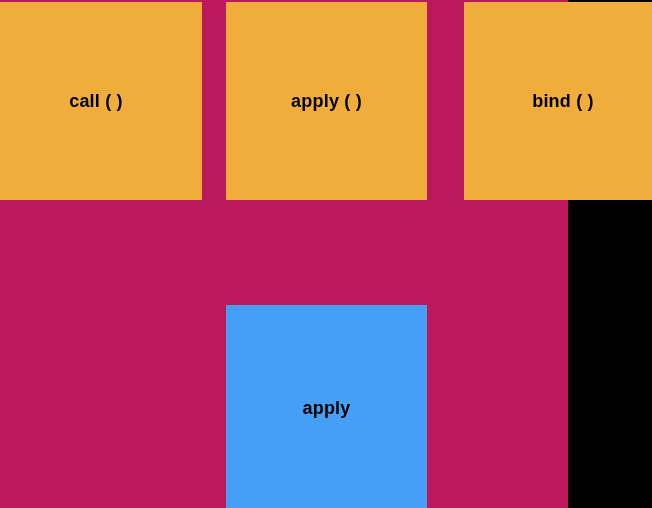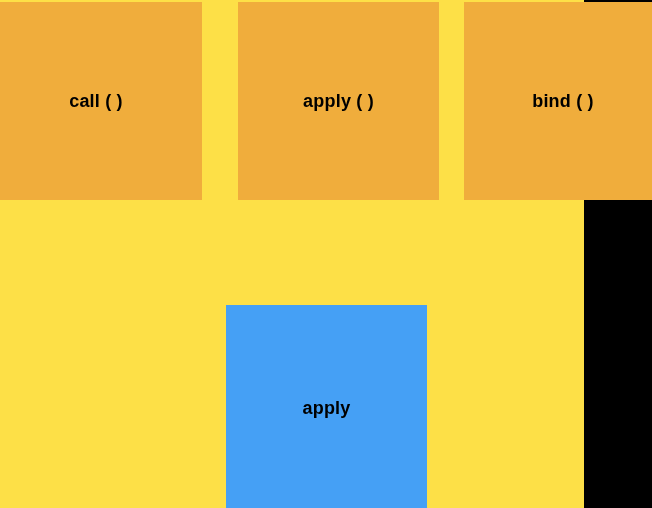--- a/index.html
+++ b/index.html
@@ -10,22 +10,21 @@
   body {
     width: 652px;
     height: 508px;
     overflow: hidden;
     font-family: "Liberation Sans", sans-serif;
   }
   #canvas {
     position: relative;
     width: 568px;
     height: 508px;
-    background: #fde047;
-    padding-left: 16px;
+    background: #be185d;
   }
   .node {
     position: absolute;
     box-sizing: border-box;
     display: flex;
     align-items: center;
     justify-content: center;
     color: #000000;
     font-family: "Liberation Sans", sans-serif;
     font-weight: bold;
@@ -37,21 +36,21 @@
   }
   .node-label {
     display: block;
     white-space: pre;
   }
   
   .method-box {
     background: #F0AD3C;
   }
   #node-call   { left: -10px;  top: 2px;   width: 212px; height: 198px; }
-  #node-apply  { left: 226px;  top: 2px;   width: 201px; height: 198px; margin-left: 12px; }
+  #node-apply  { left: 226px;  top: 2px;   width: 201px; height: 198px; }
   #node-bind   { left: 464px;  top: 2px;   width: 198px; height: 198px; }
 
   
   .context-box {
     background: #45A0F5;
   }
   #node-this   { left: 226px;  top: 305px; width: 201px; height: 205px; }
 </style>
 </head>
 <body>

